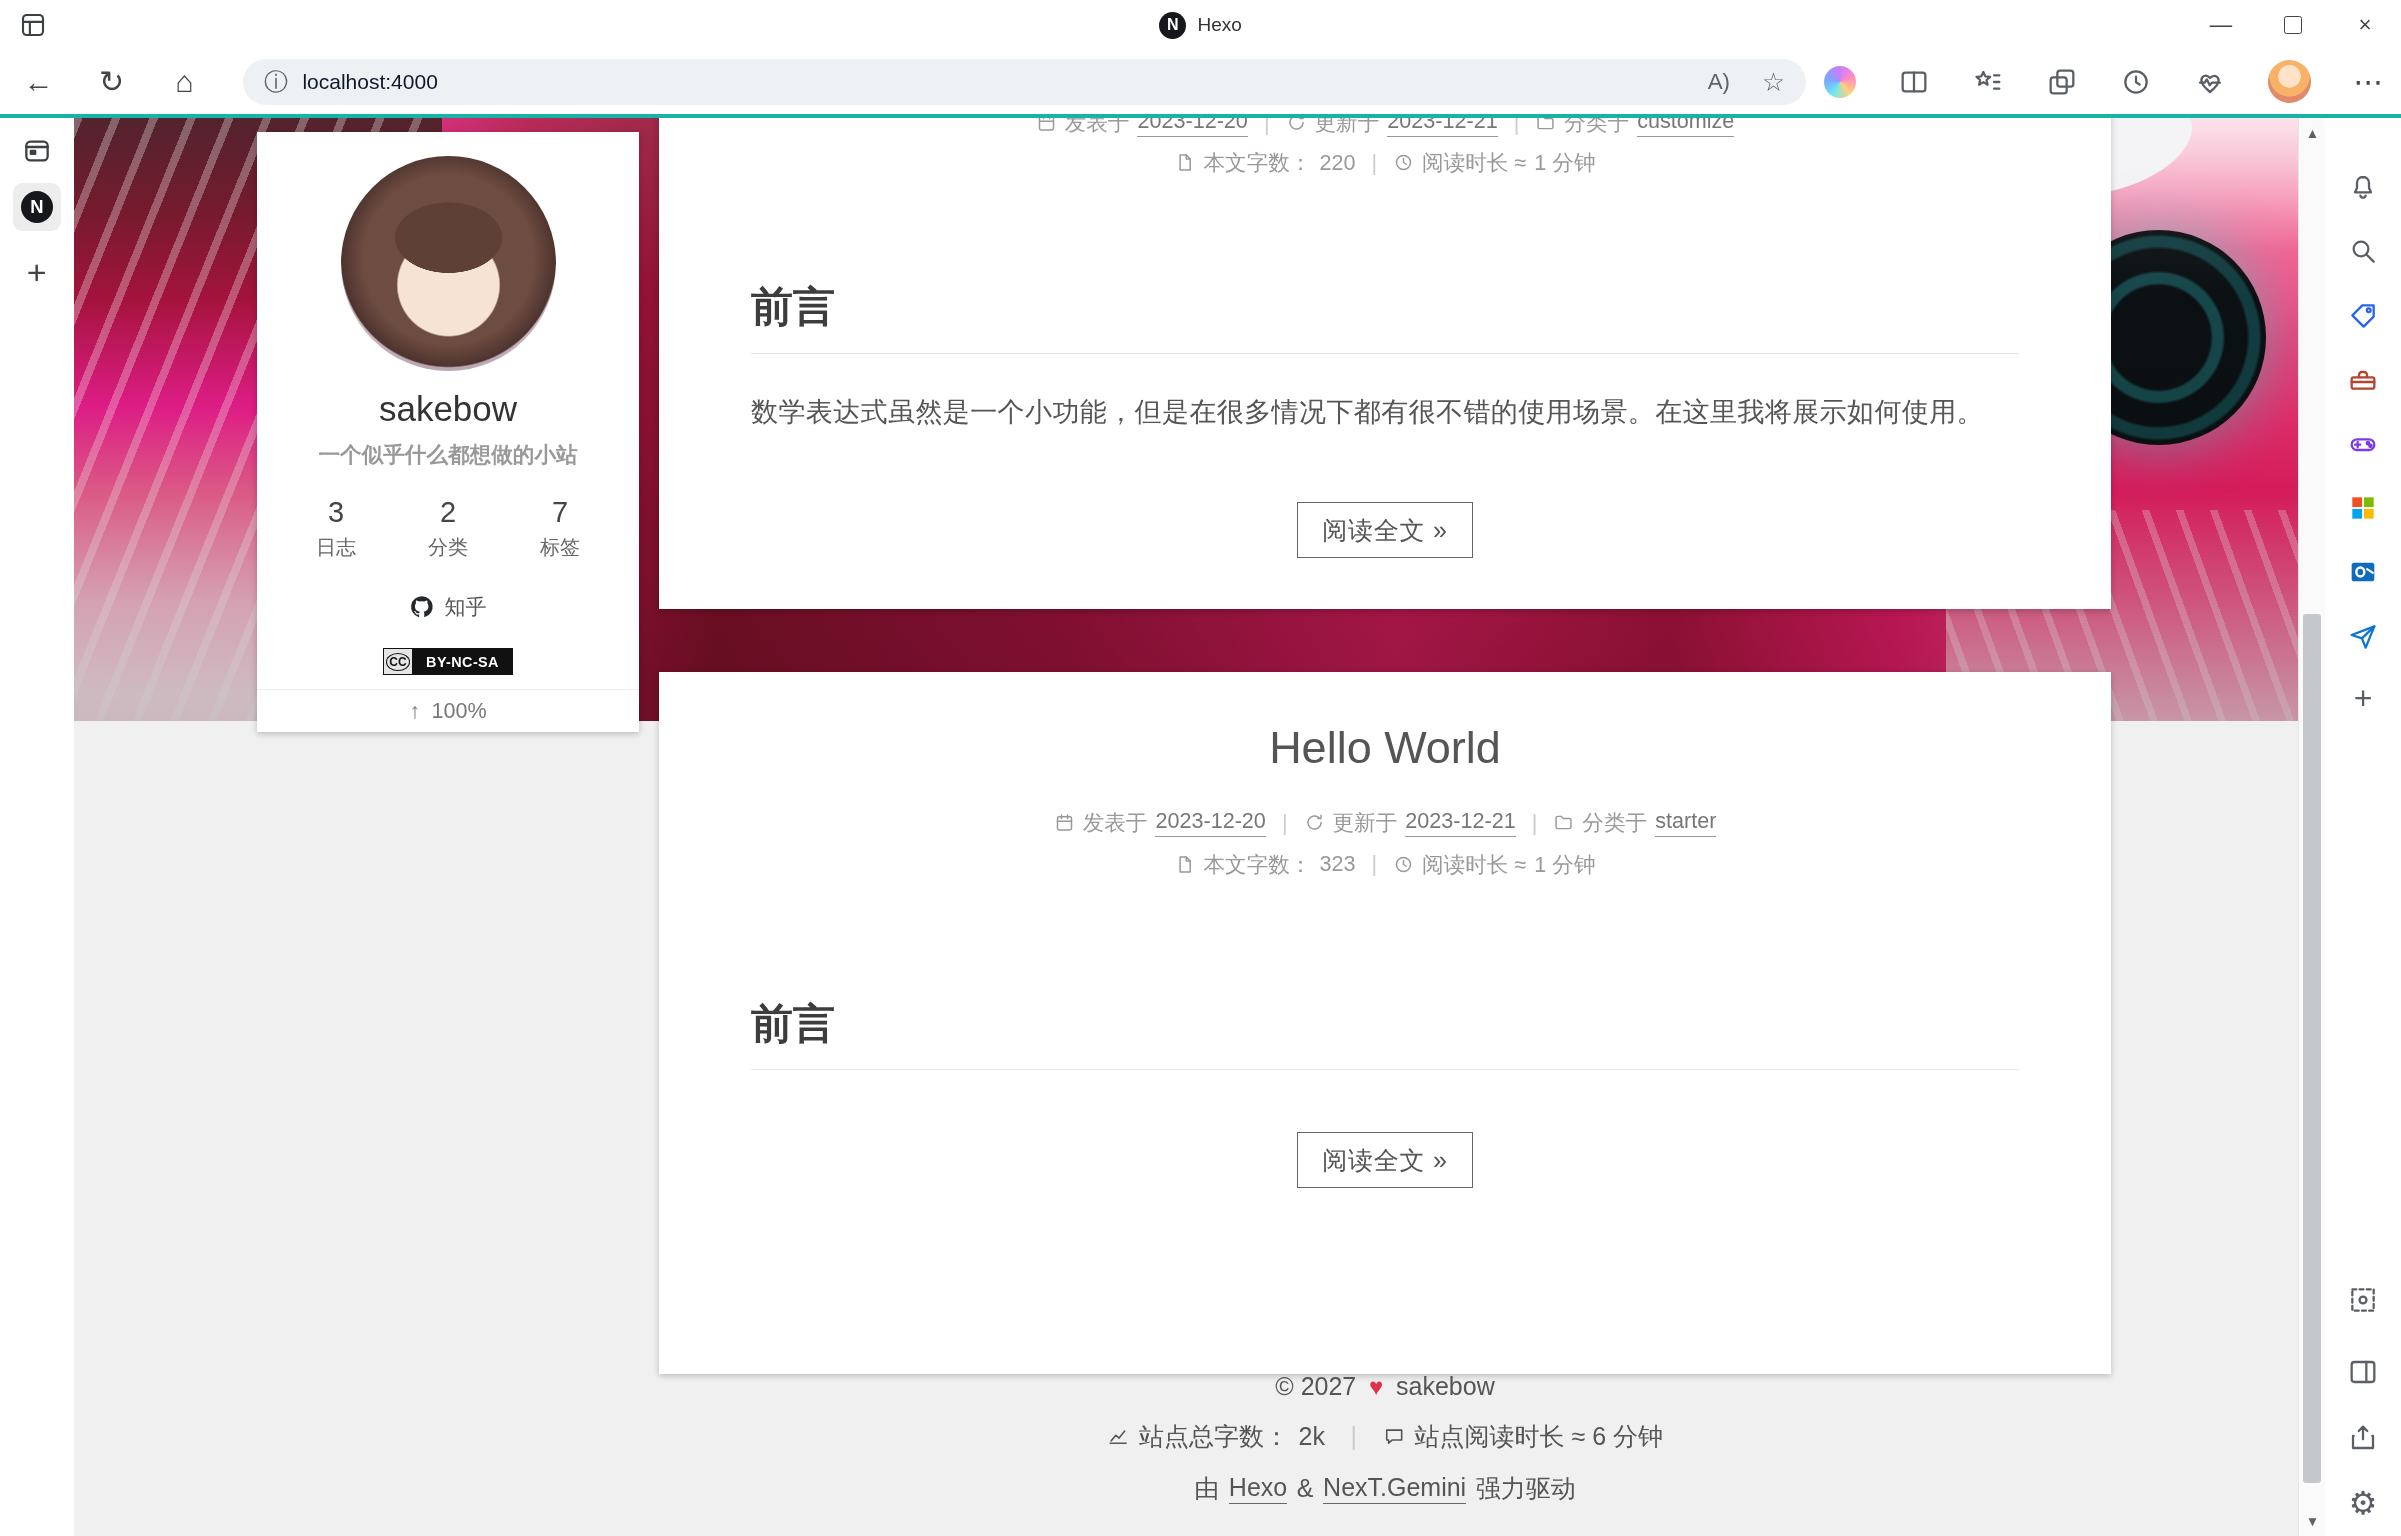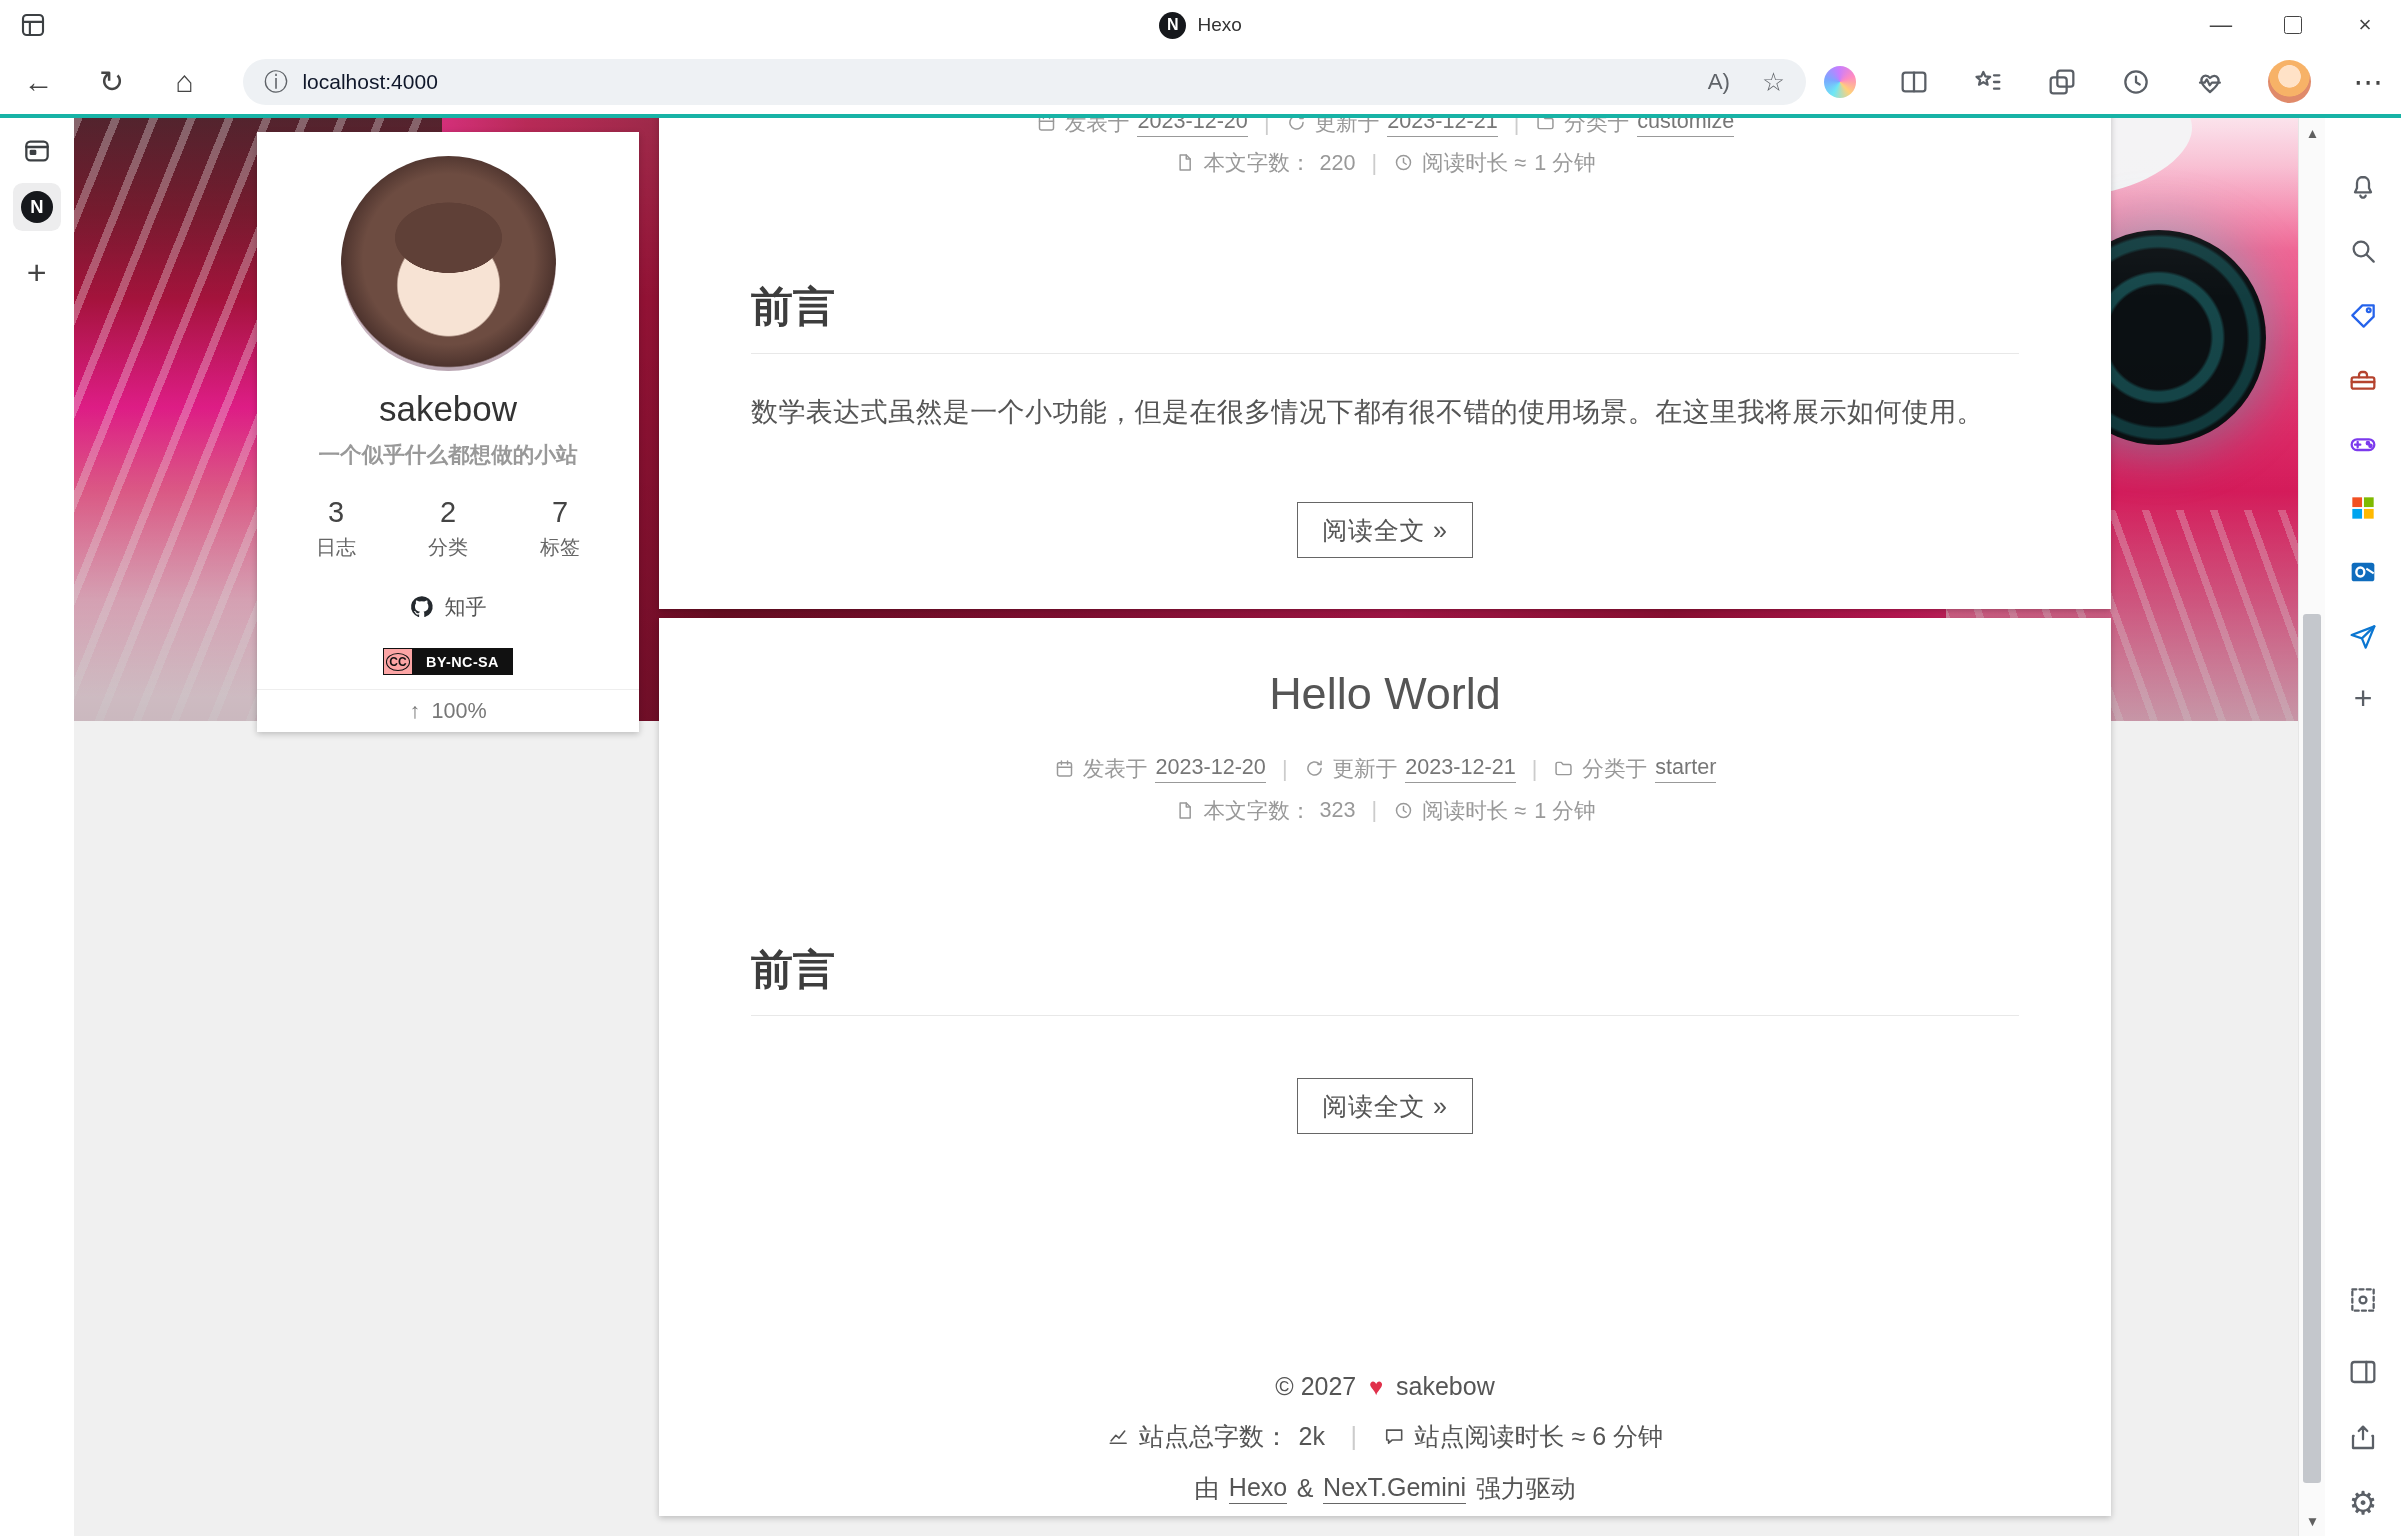--- a/index.html
+++ b/index.html
@@ -90,34 +90,34 @@
       linear-gradient(180deg,#eef1f4 0%,#d8c4ce 60%,#b9a6b2 100%); }
   .site-name { font-size:35px; font-weight:500; color:#333; margin-top:17.6px; }
   .site-bio { font-size:21.6px; color:#999; margin-top:11.2px;font-weight:bold; }
   .stats { display:flex; justify-content:center; gap:42px; margin-top:27px; }
   .stat { display:flex; flex-direction:column; align-items:center; width:70px; }
   .stat-num { font-size:29px; color:#444; }
   .stat-label { font-size:20px; color:#666; margin-top:4.8px; }
   .social { display:inline-flex; align-items:center; gap:9.6px; margin-top:32px; font-size:21px; color:#555; }
   .social svg { width:25.6px; height:25.6px; }
   .cc-badge { display:flex; width:130px; height:27px; margin:25.6px auto 0; border:1.6px solid #111; }
-  .cc-left { width:29px; display:flex; align-items:center; justify-content:center; background:#fca5a5; color:#111;
+  .cc-left { width:29px; display:flex; align-items:center; justify-content:center; background:#e5e5e5; color:#111;
     font-size:12px; font-weight:bold; border-right:1.6px solid #111; border-radius:0; }
   .cc-left span { border:1.2px solid #111; border-radius:50%; padding:0.8px 2.4px; }
   .cc-right { flex:1; background:#111; color:#fff; display:flex; align-items:center; justify-content:center;
     font-size:14.4px; font-weight:bold; letter-spacing:0.4px; }
   .back-top { position:absolute; left:0; bottom:0; width:100%; height:43px; border-top:0.8px solid #eee;
     display:flex; align-items:center; justify-content:center; gap:11.2px; font-size:21.6px; color:#777; }
 
   
   .posts { position:absolute; left:585px; top:0; width:1452px; height:1419px; }
   .post-card { position:absolute; left:0; width:1452px; background:#fff; box-shadow:0 1.6px 6.4px rgba(0,0,0,.22);
     padding:0 92px; text-align:center; }
   .card1 { top:-48px; height:539px; }
-  .card2 { top:500px; height:898px; }
+  .card2 { top:554px; height:702px; }
 
   .post-title { font-size:45px; font-weight:400; color:#555; margin-top:50px; }
   .post-meta { font-size:21.6px; color:#999; margin-top:16px; display:flex; justify-content:center; align-items:center; flex-wrap:wrap; }
   .card1 .post-meta.line1 { margin-top:38px; }
   .card1 .post-meta.line2 { margin-top:11.2px; }
   .card2 .post-meta.line1 { margin-top:34px; }
   .card2 .post-meta.line2 { margin-top:12.8px; }
   .meta-item { display:inline-flex; align-items:center; gap:8px; }
   .micon { width:21px; height:21px; stroke:#999; fill:none; stroke-width:1.7; stroke-linecap:round; stroke-linejoin:round; }
   .meta-link { border-bottom:0.8px solid #999; padding-bottom:1.6px; color:#777; }

